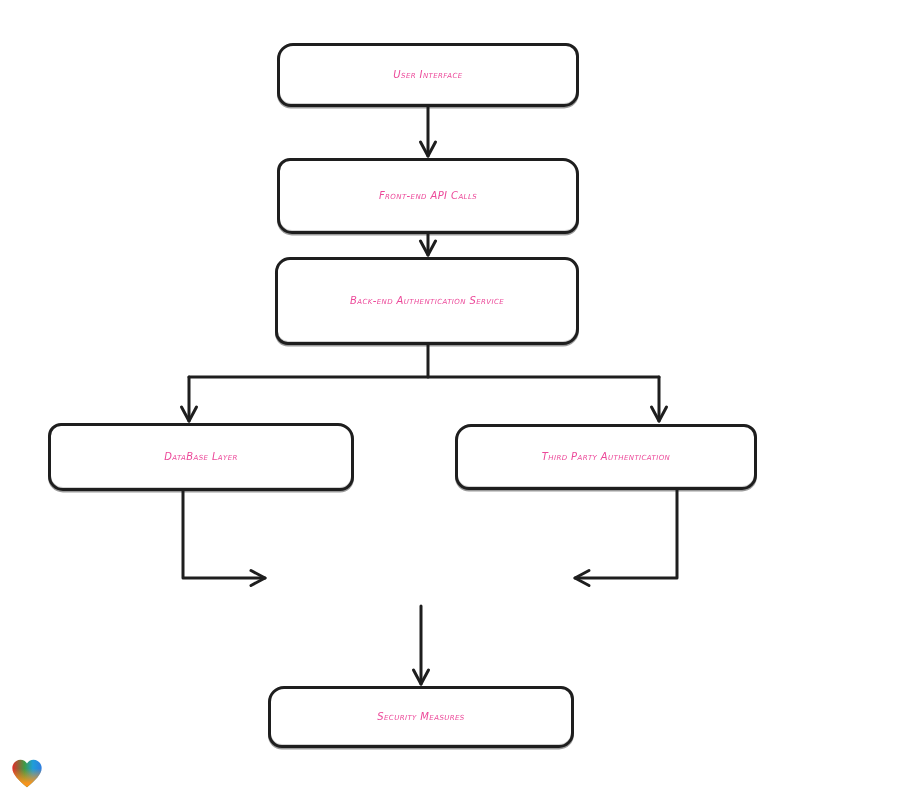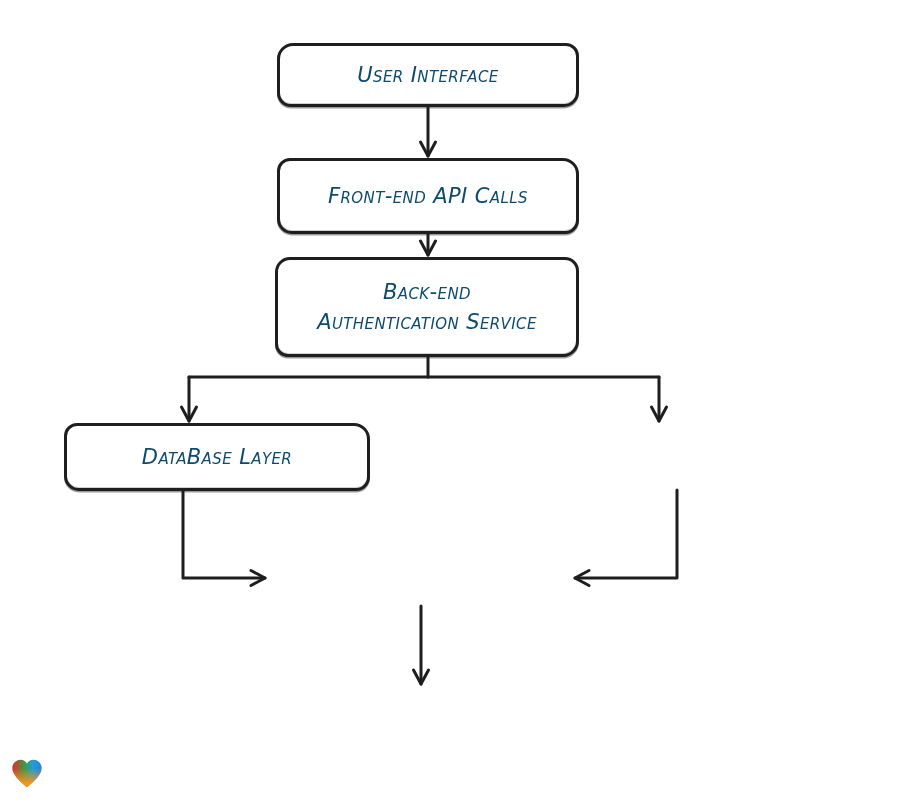--- a/index.html
+++ b/index.html
@@ -37,24 +37,24 @@
   
   .r1 { border-radius: 16px 13px 15px 14px; }
   .r2 { border-radius: 13px 16px 14px 15px; }
   .r3 { border-radius: 15px 14px 16px 13px; }
   .node .label {
     display: block;
     max-width: 232px;
     padding: 0 8px;
     font-style: italic;
     font-variant: small-caps;
-    font-size: 21px;
+    font-size: 10px;
     line-height: 1.45;
     letter-spacing: 0.4px;
-    color: #0c4a6e;
+    color: #ec4899;
   }
   .logo {
     position: absolute;
     left: 10px;
     top: 757px;
     width: 34px;
     height: 32px;
   }
 </style>
 </head>
@@ -82,30 +82,36 @@
   </svg>
 
   <div class="node r1" style="left:277px; top:43px; width:302px; height:64px;">
     <span class="label">User Interface</span>
   </div>
 
   <div class="node r2" style="left:277px; top:158px; width:302px; height:76px;">
     <span class="label">Front-end API Calls</span>
   </div>
 
-  <div class="node r3" style="left:275px; top:257px; width:304px; height:100px;">
+  <div class="node r3" style="left:275px; top:257px; width:304px; height:88px;">
     <span class="label">Back-end Authentication Service</span>
   </div>
 
-  <div class="node r2" style="left:64px; top:423px; width:306px; height:68px;">
+  <div class="node r2" style="left:48px; top:423px; width:306px; height:68px;">
     <span class="label">DataBase Layer</span>
   </div>
 
+  <div class="node r1" style="left:455px; top:424px; width:302px; height:66px;">
+    <span class="label">Third Party Authentication</span>
+  </div>
 
 
+  <div class="node r1" style="left:268px; top:686px; width:306px; height:62px;">
+    <span class="label">Security Measures</span>
+  </div>
 
   <div class="logo">
     <svg width="34" height="32" viewBox="0 0 32 30" xmlns="http://www.w3.org/2000/svg">
       <defs>
         <linearGradient id="hg1" x1="0" y1="0" x2="1" y2="0">
           <stop offset="0" stop-color="#e52b28"></stop>
           <stop offset="0.42" stop-color="#3e9b45"></stop>
           <stop offset="0.7" stop-color="#1f9ed9"></stop>
           <stop offset="1" stop-color="#2f7de0"></stop>
         </linearGradient>

